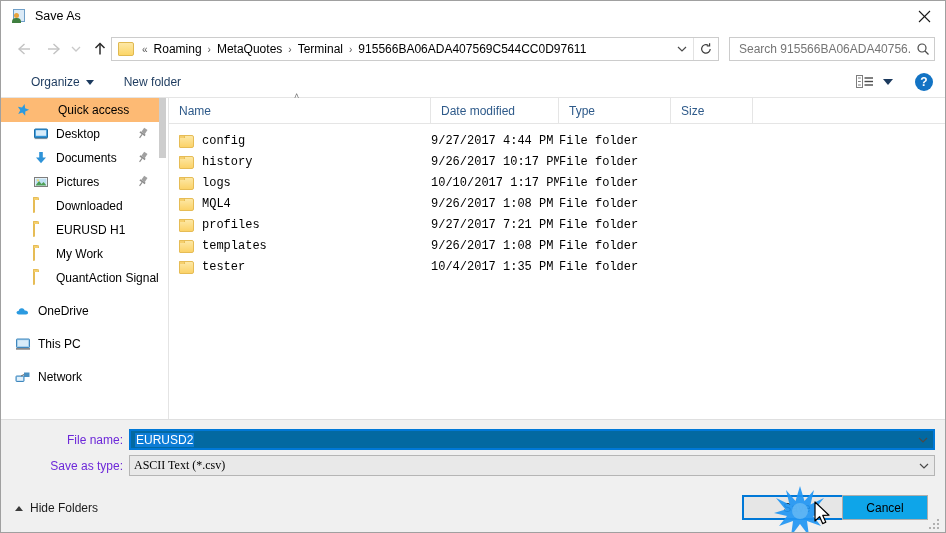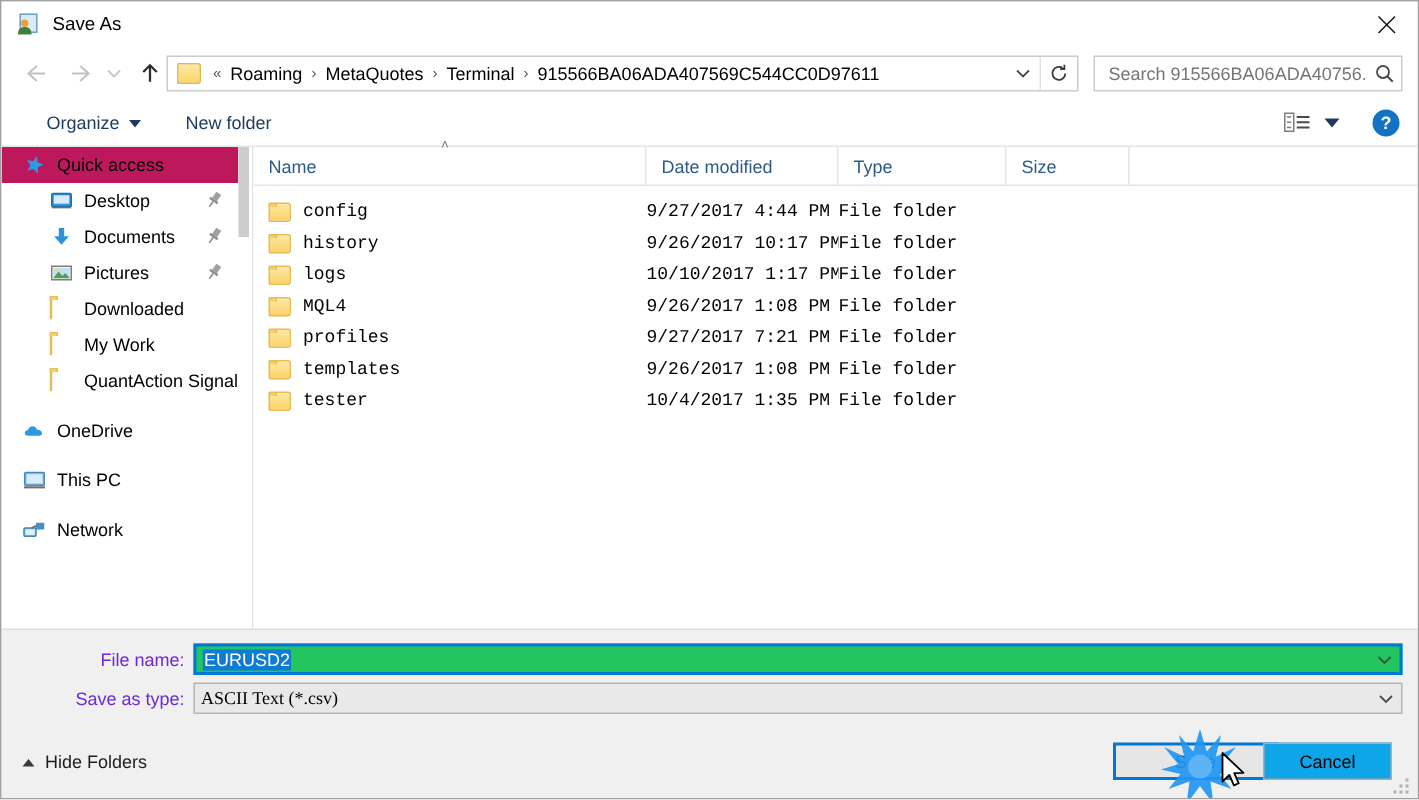--- a/index.html
+++ b/index.html
@@ -230,21 +230,21 @@
   }
   .side-item {
     height: 24px;
     display: flex;
     align-items: center;
     padding-left: 20px;
     position: relative;
     font-size: 12px;
     color: #000;
   }
-  .side-item.selected { background: #be185d; }
+  .side-item.selected { background: #fdba74; gap: 20px; }
   .side-item.indent { padding-left: 32px; }
   .side-item.group { padding-left: 14px; }
   .side-label { margin-left: 7px; white-space: nowrap; }
   .side-icon { width: 16px; height: 16px; flex: none; position: relative; }
   .pin {
     position: absolute;
     right: 10px; top: 5px;
     width: 12px; height: 13px;
   }
   .spacer { height: 9px; }
@@ -358,21 +358,21 @@
     width: 110px;
   }
   .lbl-filename { left: 12px; top: 13px; }
   .lbl-savetype { left: 12px; top: 39px; }
 
   .combo {
     position: absolute;
     left: 128px;
     width: 806px; height: 21px;
     box-sizing: border-box;
-    background: #22c55e;
+    background: #0369a1;
     border: 1px solid #7a7a7a;
     display: flex;
     align-items: center;
   }
   .combo.filename {
     top: 9px;
     border: 2px solid #0078d7;
   }
   .combo.savetype {
     top: 35px;
@@ -641,20 +641,24 @@
           </g>
         </svg>
       </span>
     </div>
 
     <div class="side-item indent">
       <span class="side-icon"><span class="ic-folder"></span></span>
       <span class="side-label">Downloaded</span>
     </div>
 
+    <div class="side-item indent">
+      <span class="side-icon"><span class="ic-folder"></span></span>
+      <span class="side-label">EURUSD H1</span>
+    </div>
 
     <div class="side-item indent">
       <span class="side-icon"><span class="ic-folder"></span></span>
       <span class="side-label">My Work</span>
     </div>
 
     <div class="side-item indent">
       <span class="side-icon"><span class="ic-folder"></span></span>
       <span class="side-label">QuantAction Signal</span>
     </div>

